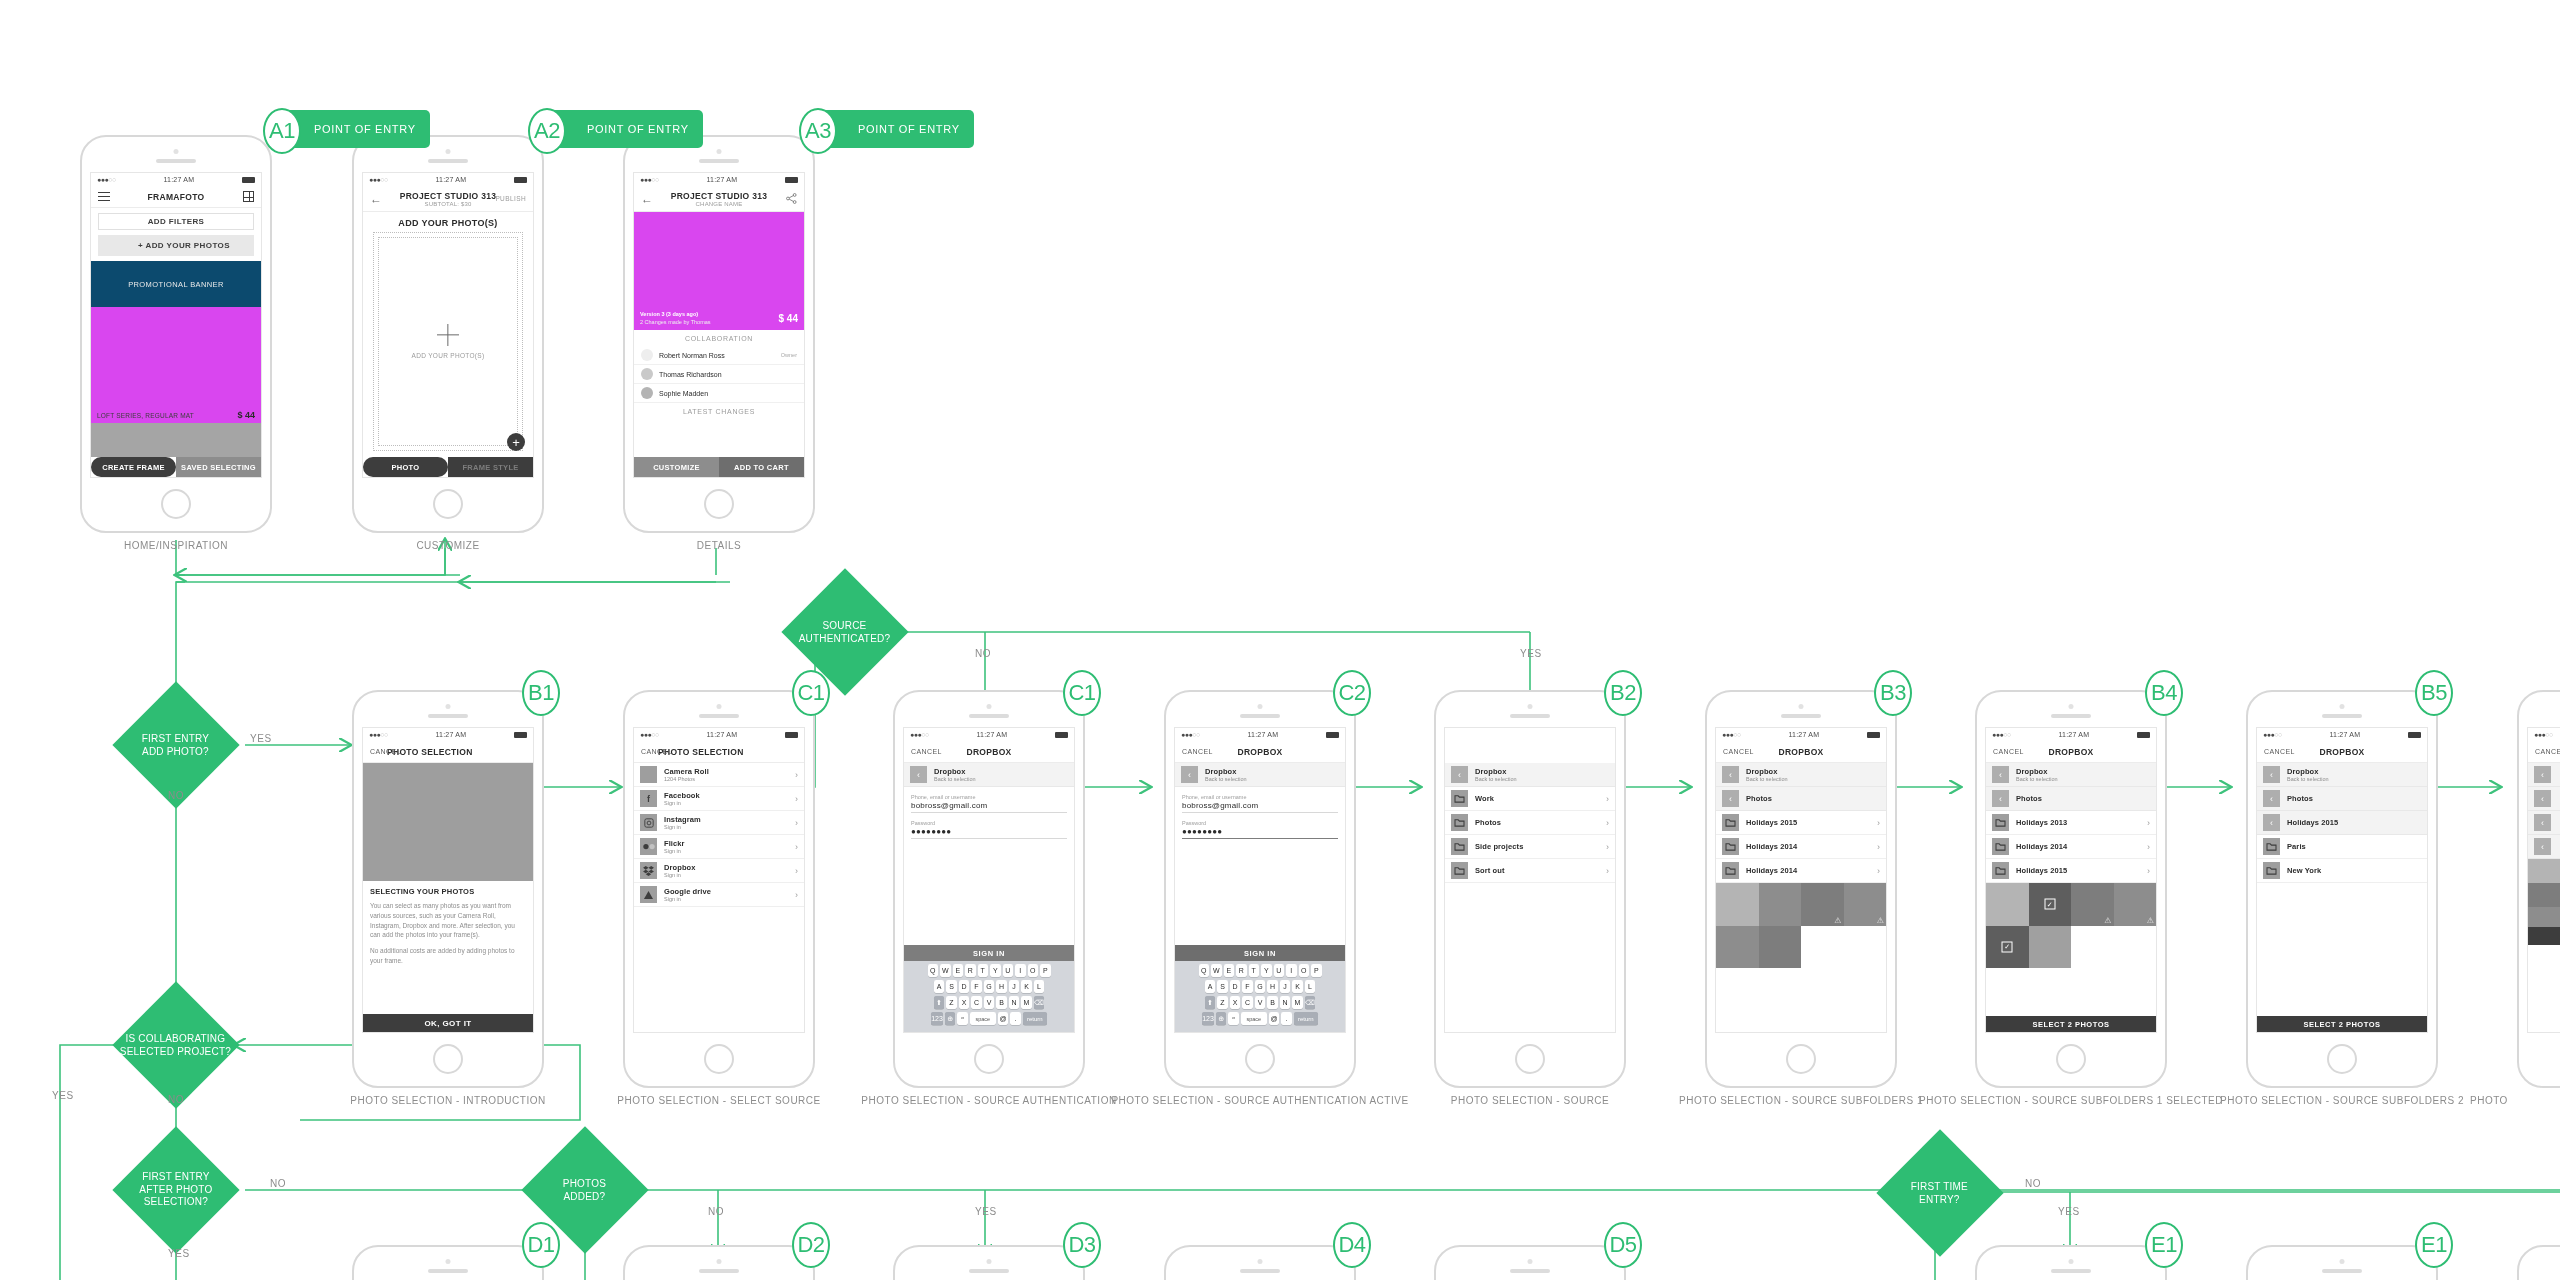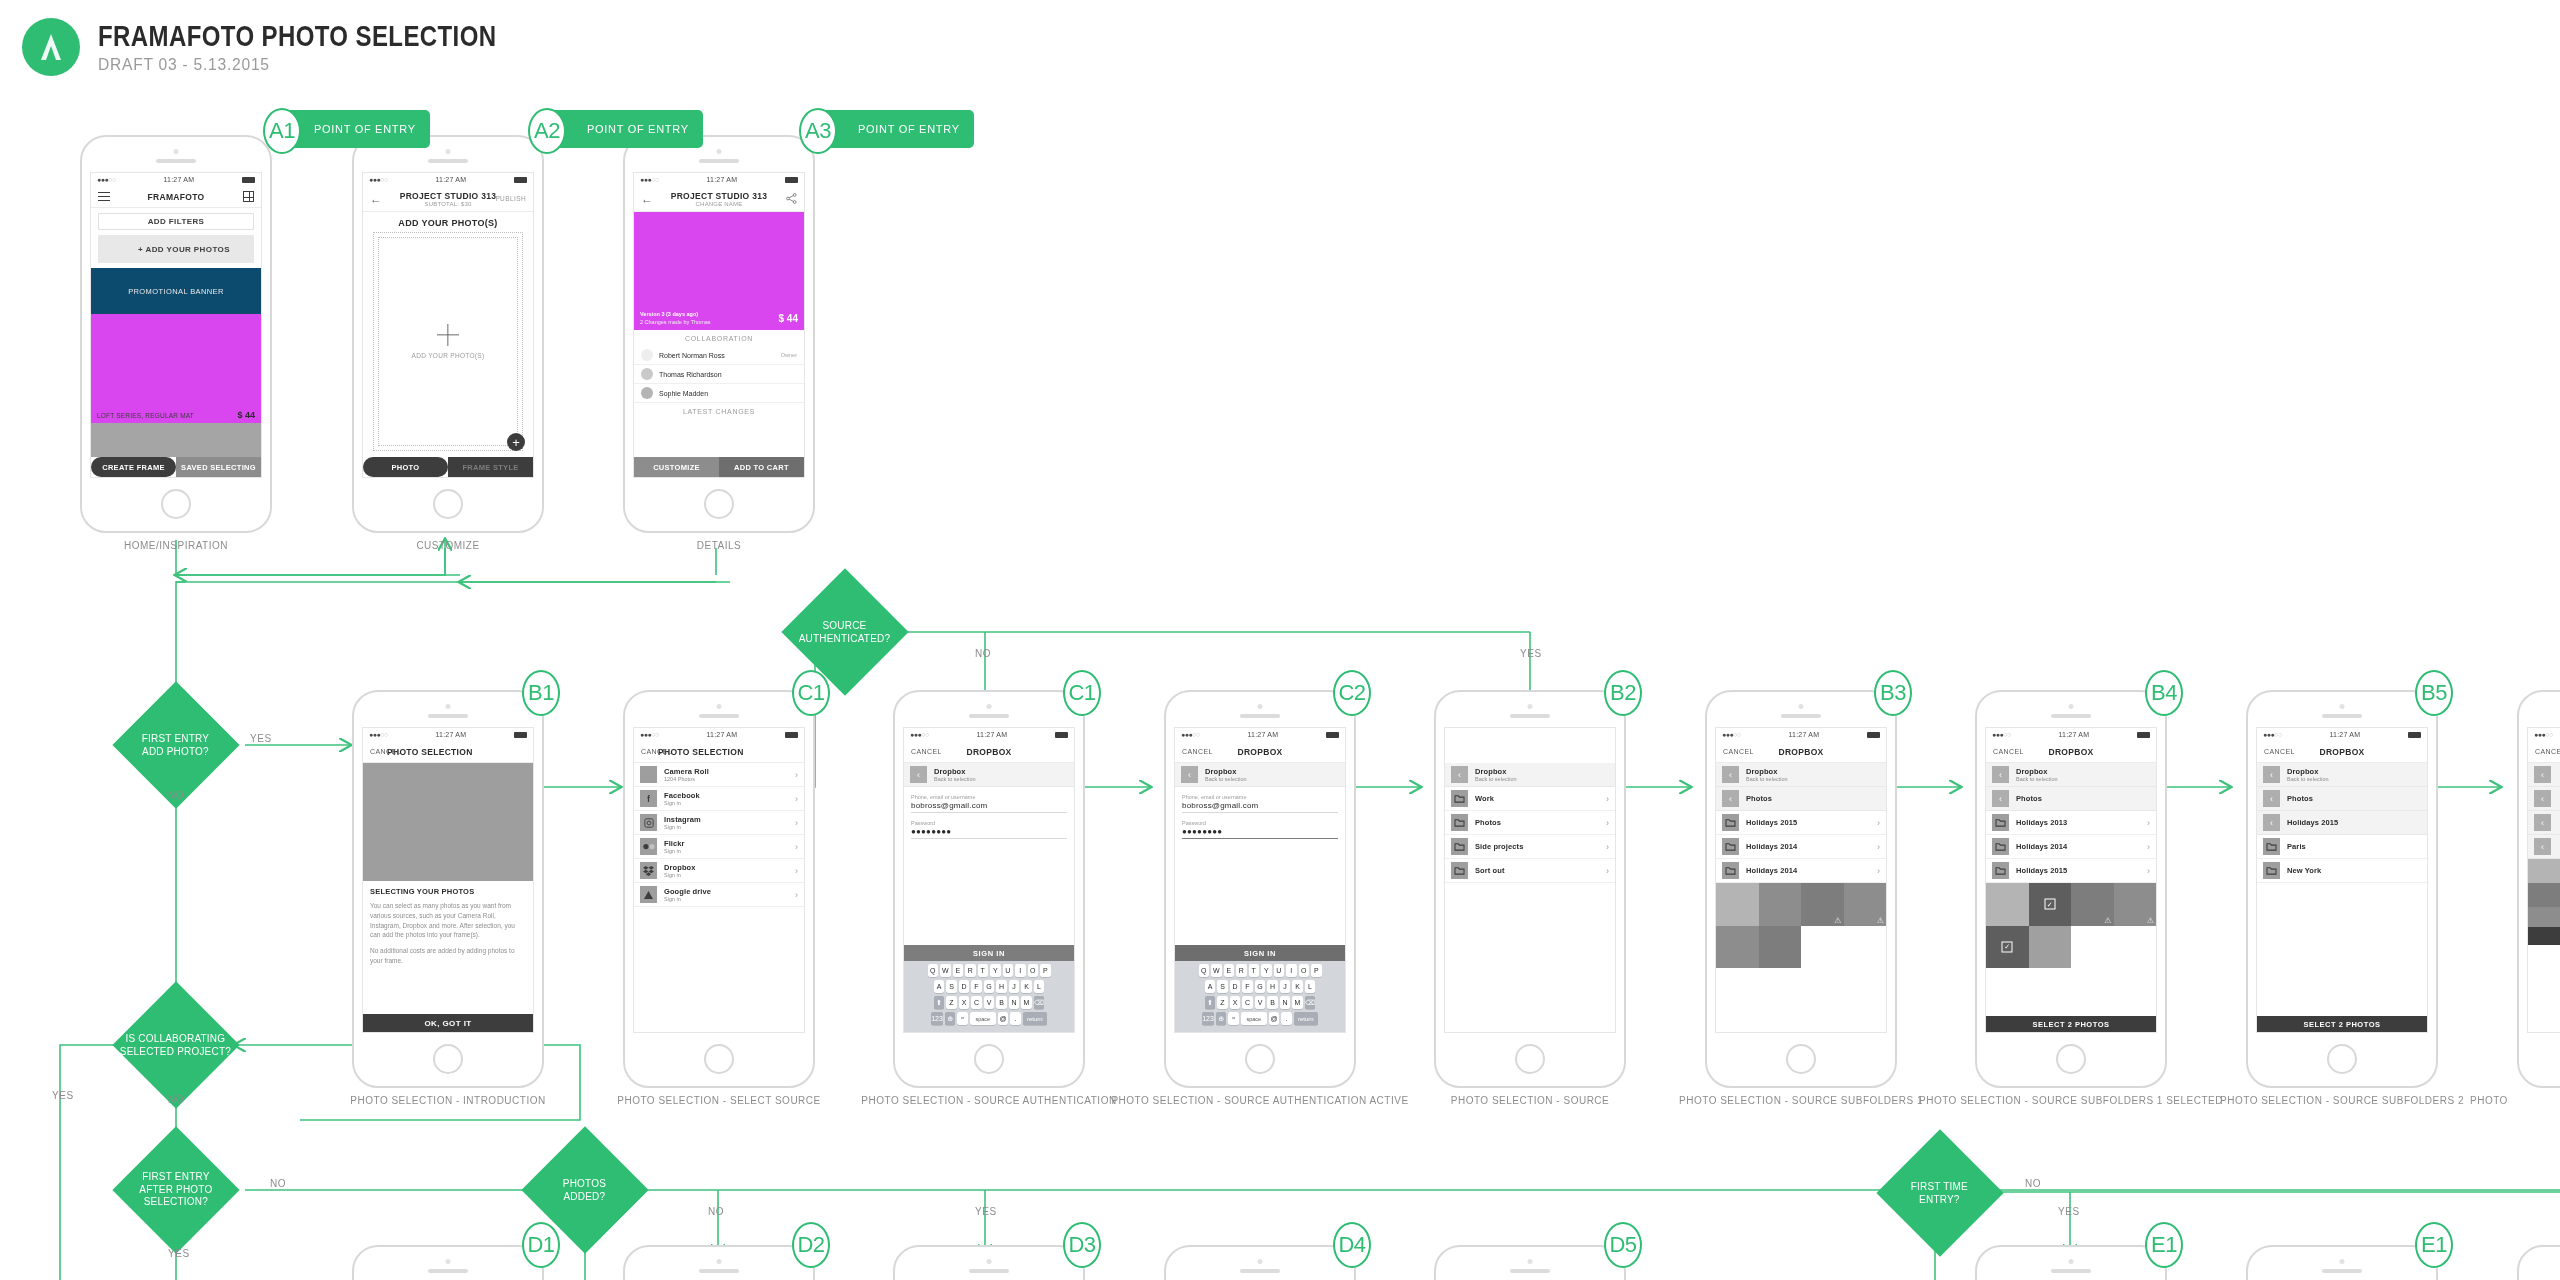--- a/index.html
+++ b/index.html
@@ -120,21 +120,21 @@
   .gridicon:before{content:"";position:absolute;left:50%;top:0;bottom:0;width:1.4px;background:#3d3d3d;}
   .gridicon:after{content:"";position:absolute;top:50%;left:0;right:0;height:1.4px;background:#3d3d3d;}
   .arrow-back { font-size: 12px; color:#6a6a6a; line-height:1; }
 
   .btn-outline {
     margin: 5px 7px; height: 17px; border: 1px solid #e0e0e0; background:#fff;
     display:flex; align-items:center; justify-content:center;
     font-size: 8px; font-weight: bold; color:#3d3d3d; letter-spacing:.4px;
   }
   .btn-grey {
-    margin: 0 7px 5px; height: 28px; background:#e8e8e8;
+    margin: 0 7px 5px; height: 21px; background:#e8e8e8;
     display:flex; align-items:center; justify-content:center;
     font-size: 8px; font-weight: bold; color:#3d3d3d; letter-spacing:.4px;padding-left:16px;
   }
   .banner-dark {
     background:#0c4a6e; height: 46px; display:flex; align-items:center; justify-content:center;
     color:#e9e9e9; font-size:7.5px; letter-spacing:.4px;
   }
   .photo-grey { background:#d946ef; flex:1 1 auto; position:relative; }
   .price-row {
     position:absolute; left:0; right:0; bottom:0; height: 16px;
@@ -231,31 +231,20 @@
     position:absolute; left:0; right:0; bottom:0; height:16px; background:#3d3d3d;
     display:flex; align-items:center; justify-content:center; color:#fff;
     font-size:7.5px; font-weight:bold; letter-spacing:.5px; z-index:3;
   }
 </style>
 </head>
 <body>
 
 <div id="stage">
 
-  <div class="hdr">
-    <div class="logo-disc">
-      <svg width="58" height="58" viewBox="0 0 58 58">
-        <path d="M29 16 L39 42 L34 42 L29 28 L24 42 L19 42 Z" fill="#ffffff" opacity="0.92"></path>
-      </svg>
-    </div>
-    <div class="hdr-txt">
-      <div class="hdr-title">FRAMAFOTO PHOTO SELECTION</div>
-      <div class="hdr-sub">DRAFT 03  - 5.13.2015</div>
-    </div>
-  </div>
 
   <svg id="flow">
     <defs>
       <marker id="ah" markerWidth="9" markerHeight="9" refX="7" refY="4.5" orient="auto">
         <path d="M0,0 L8,4.5 L0,9" fill="none" stroke="#3dc27c" stroke-width="1.4"></path>
       </marker>
     </defs>
     <g fill="none" stroke="#3dc27c" stroke-width="1.6">
 
       <path d="M176,540 L176,575 L185,575"></path>

